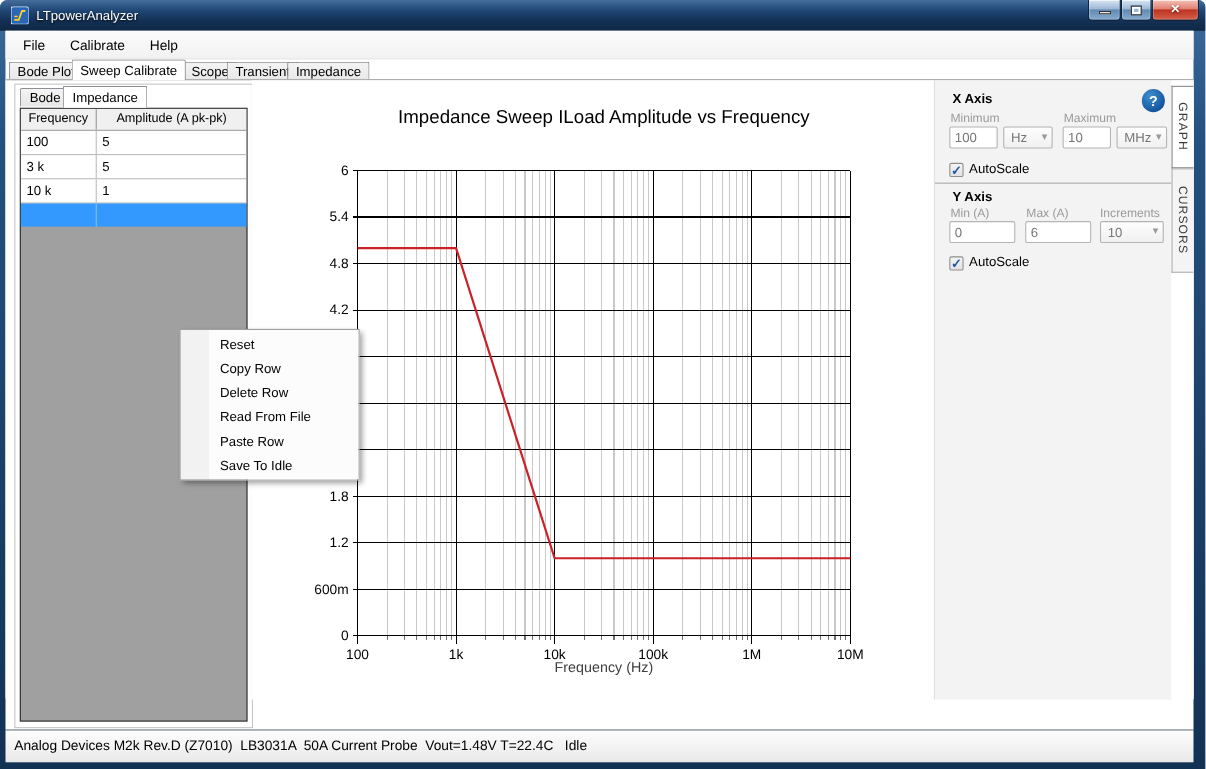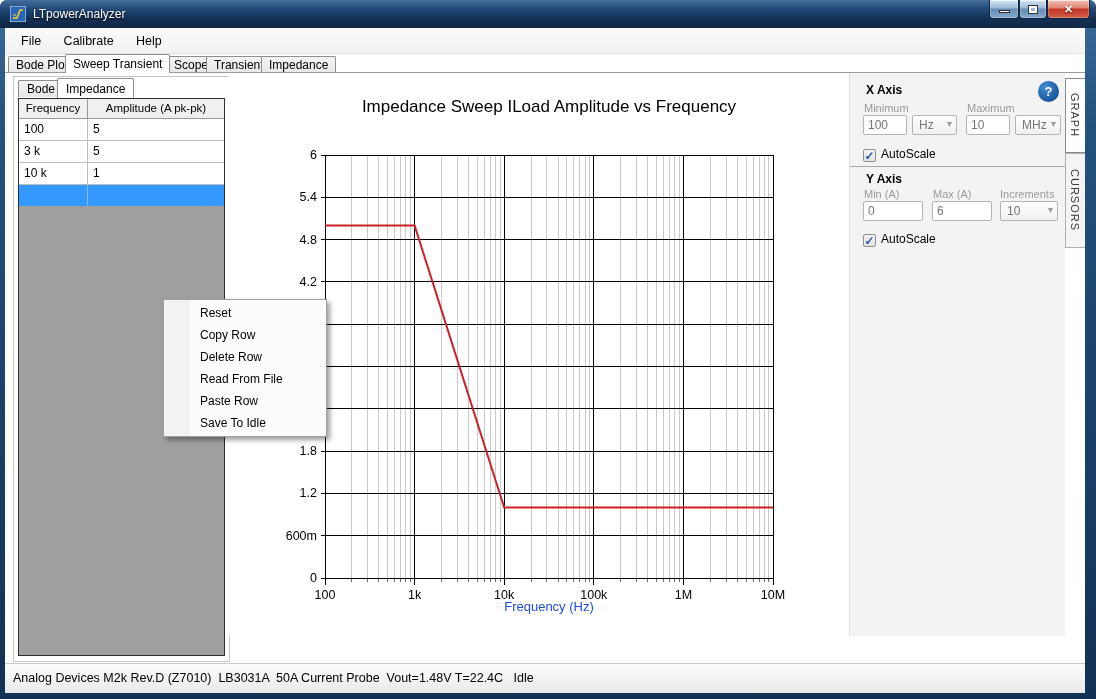--- a/index.html
+++ b/index.html
@@ -51,21 +51,21 @@
   .tbl-header .c2 { flex:1; text-align:center; font-size:11.5px; line-height:19px; }
   .tbl-row { display:flex; height:22px; background:#fff; border-bottom:1px solid #bdbdbd; }
   .tbl-row .c1 { width:69px; border-right:1px solid #bdbdbd; font-size:12px; line-height:21px; padding-left:5px; }
   .tbl-row .c2 { flex:1; font-size:12px; line-height:21px; padding-left:5px; }
   .tbl-row.selected { background:#3399ff; height:21px; border-bottom:none; }
   .tbl-row.selected .c1 { border-right:1px solid #8abdf2; }
   
   #chart-panel { position:absolute; left:224px; top:0; width:620px; height:563px; background:#fff; }
   #chart-title { position:absolute; left:20px; top:24px; width:600px; text-align:center; font-size:17px; color:#000; }
   #chart-svg { position:absolute; left:0; top:0; }
-  #chart-xlabel { position:absolute; left:20px; top:526px; width:600px; text-align:center; font-size:13px; color:#1d4ed8; }
+  #chart-xlabel { position:absolute; left:20px; top:526px; width:600px; text-align:center; font-size:13px; color:#404040; }
   
   #context-menu { position:absolute; left:163px; top:299px; width:164px; z-index:60;
     background:linear-gradient(90deg,#f2f2f2 0 26px,#fcfcfc 26px); border:1px solid #a0a0a0;
     box-shadow:3px 3px 5px rgba(0,0,0,.38); padding:2px 0; }
   .ctx-item { height:22px; line-height:22px; padding-left:36px; font-size:12px; color:#000; cursor:pointer; }
   
   #right-panel { position:absolute; left:844px; top:0; width:216px; height:563px; background:#f3f3f3; border-left:1px solid #e0e0e0; }
   .section-title { position:absolute; font-size:12px; font-weight:bold; color:#000; }
   .field-label { position:absolute; font-size:11px; color:#9a9a9a; }
   .field { position:absolute; height:20px; border:1px solid #b4b4b4; border-radius:2px; background:#fff;
@@ -121,21 +121,21 @@
   <div id="client">
 
     <div id="menubar">
       <span id="menu-file" class="menu-item">File</span>
       <span class="menu-item">Calibrate</span>
       <span class="menu-item">Help</span>
     </div>
 
     <div id="main-tabstrip">
       <div id="tab-bode-plot" class="tab">Bode Plot</div>
-      <div id="tab-sweep-amplitude" class="tab active">Sweep Transient</div>
+      <div id="tab-sweep-amplitude" class="tab active">Sweep Calibrate</div>
       <div id="tab-scope" class="tab">Scope</div>
       <div id="tab-transient" class="tab">Transient</div>
       <div id="tab-impedance" class="tab">Impedance</div>
     </div>
 
     <div id="content">
 
       <div id="left-panel">
         <div id="subtab-bode" class="subtab">Bode</div>
         <div id="subtab-impedance" class="subtab">Impedance</div>

